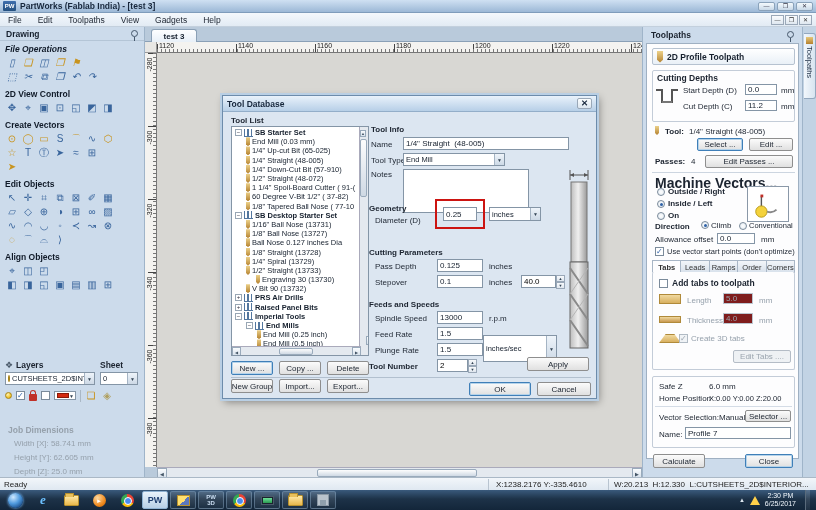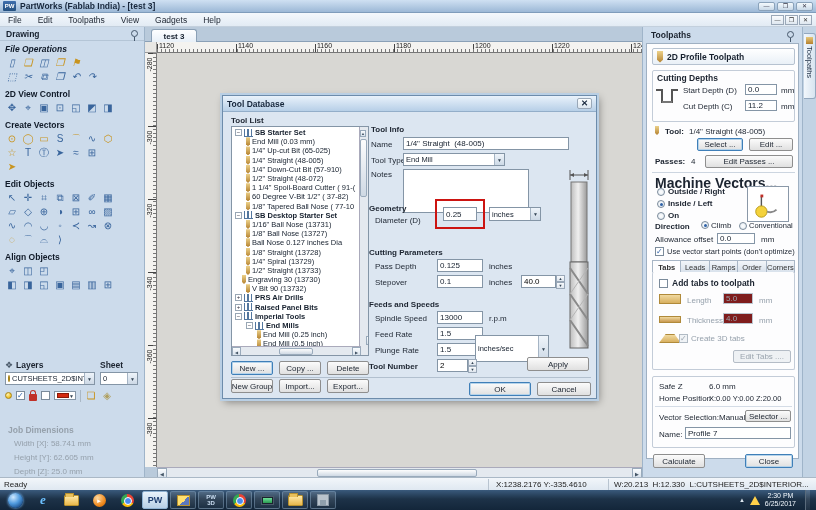--- a/index.html
+++ b/index.html
@@ -397,21 +397,21 @@
             <span>1/8" Straight (13728)</span>
           </div>
           <div class="trow" style="padding-left: 13px;">
             <span class="bit"></span>
             <span>1/4" Spiral (13729)</span>
           </div>
           <div class="trow" style="padding-left: 13px;">
             <span class="bit"></span>
             <span>1/2" Straight (13733)</span>
           </div>
-          <div class="trow" style="padding-left: 9px;">
+          <div class="trow" style="padding-left: 23px;">
             <span class="bit"></span>
             <span>Engraving 30 (13730)</span>
           </div>
           <div class="trow" style="padding-left: 13px;">
             <span class="bit"></span>
             <span>V Bit 90 (13732)</span>
           </div>
           <div class="trow" style="padding-left: 2px;">
             <span class="exp">+</span>
             <span class="tgrp"></span>
@@ -508,21 +508,21 @@
     <span class="dlb" style="left:347px;top:182px">%</span>
 
     <span class="dlb b" style="left:146px;top:204px">Feeds and Speeds</span>
     <span class="dlb" style="left:152px;top:218px">Spindle Speed</span>
     <input class="tb" style="left: 214px; top: 215px; width: 46px; height: 13px;" readonly="" value="13000">
     <span class="dlb" style="left:266px;top:218px">r.p.m</span>
     <span class="dlb" style="left:152px;top:234px">Feed Rate</span>
     <input class="tb" style="left: 214px; top: 231px; width: 46px; height: 13px;" readonly="" value="1.5">
     <span class="dlb" style="left:152px;top:250px">Plunge Rate</span>
     <input class="tb" style="left: 214px; top: 247px; width: 46px; height: 13px;" readonly="" value="1.5">
-    <div class="sel" style="left:252px;top:239px;width:74px;height:27px">
+    <div class="sel" style="left:260px;top:239px;width:74px;height:27px">
       <span>inches/sec</span>
         <span class="arr">▼</span>
     </div>
     <span class="dlb b" style="left:146px;top:266px">Tool Number</span>
     <div class="spin" style="left:214px;top:263px;width:40px;height:13px">
       <input readonly="" value="2" style="">
       <span class="sbs">
           <span class="sb">▲</span>
           <span class="sb">▼</span>
         </span>

